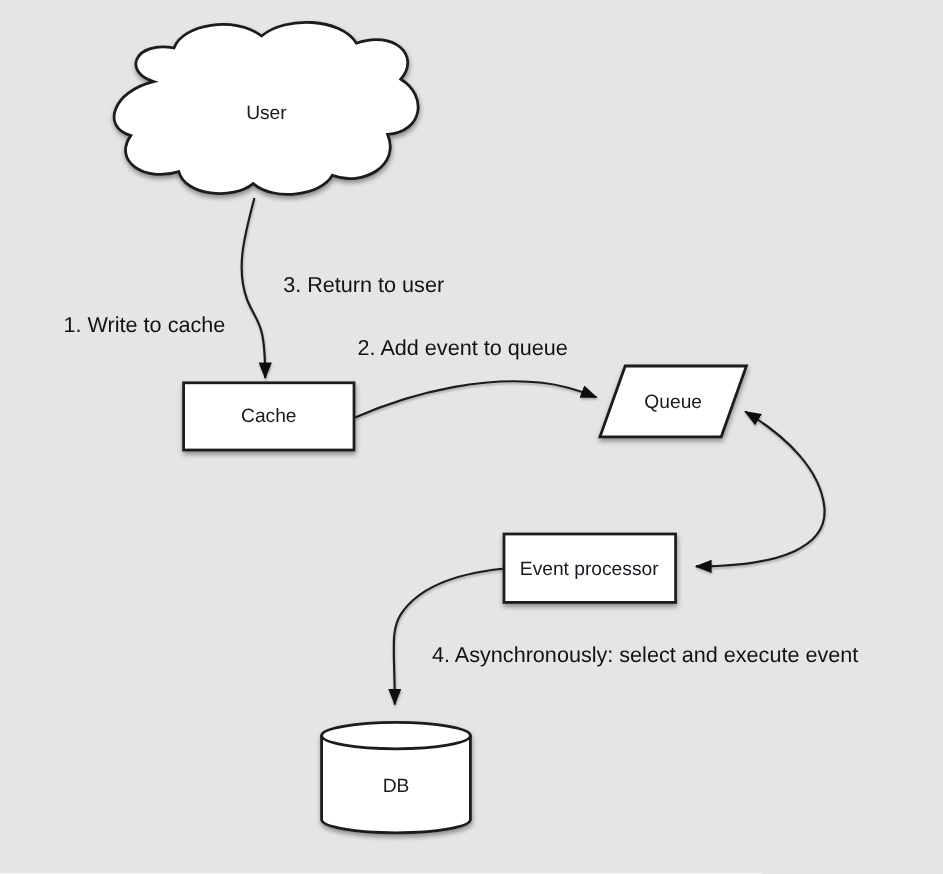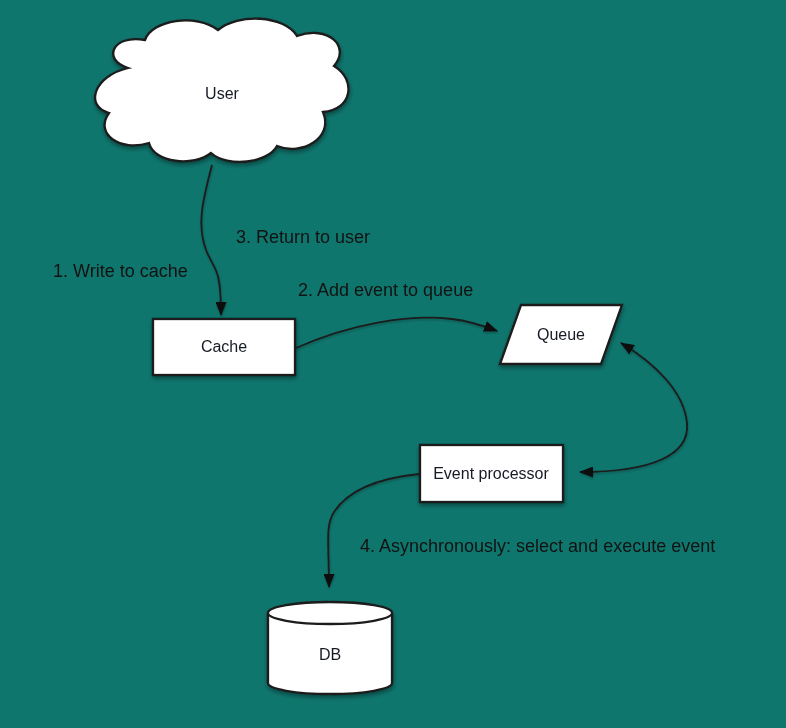--- a/index.html
+++ b/index.html
@@ -4,21 +4,21 @@
 <style>
   html, body {
     margin: 0;
     padding: 0;
     background: #ffffff;
   }
   .canvas {
     position: relative;
     width: 786px;
     height: 728px;
-    background: #0f766e;
+    background: #e5e5e5;
     overflow: hidden;
     font-family: "Liberation Sans", sans-serif;
   }
   svg { display: block; }
   .shape {
     fill: #ffffff;
     stroke: #1b1b1b;
     stroke-width: 2.3;
   }
   .connector {

